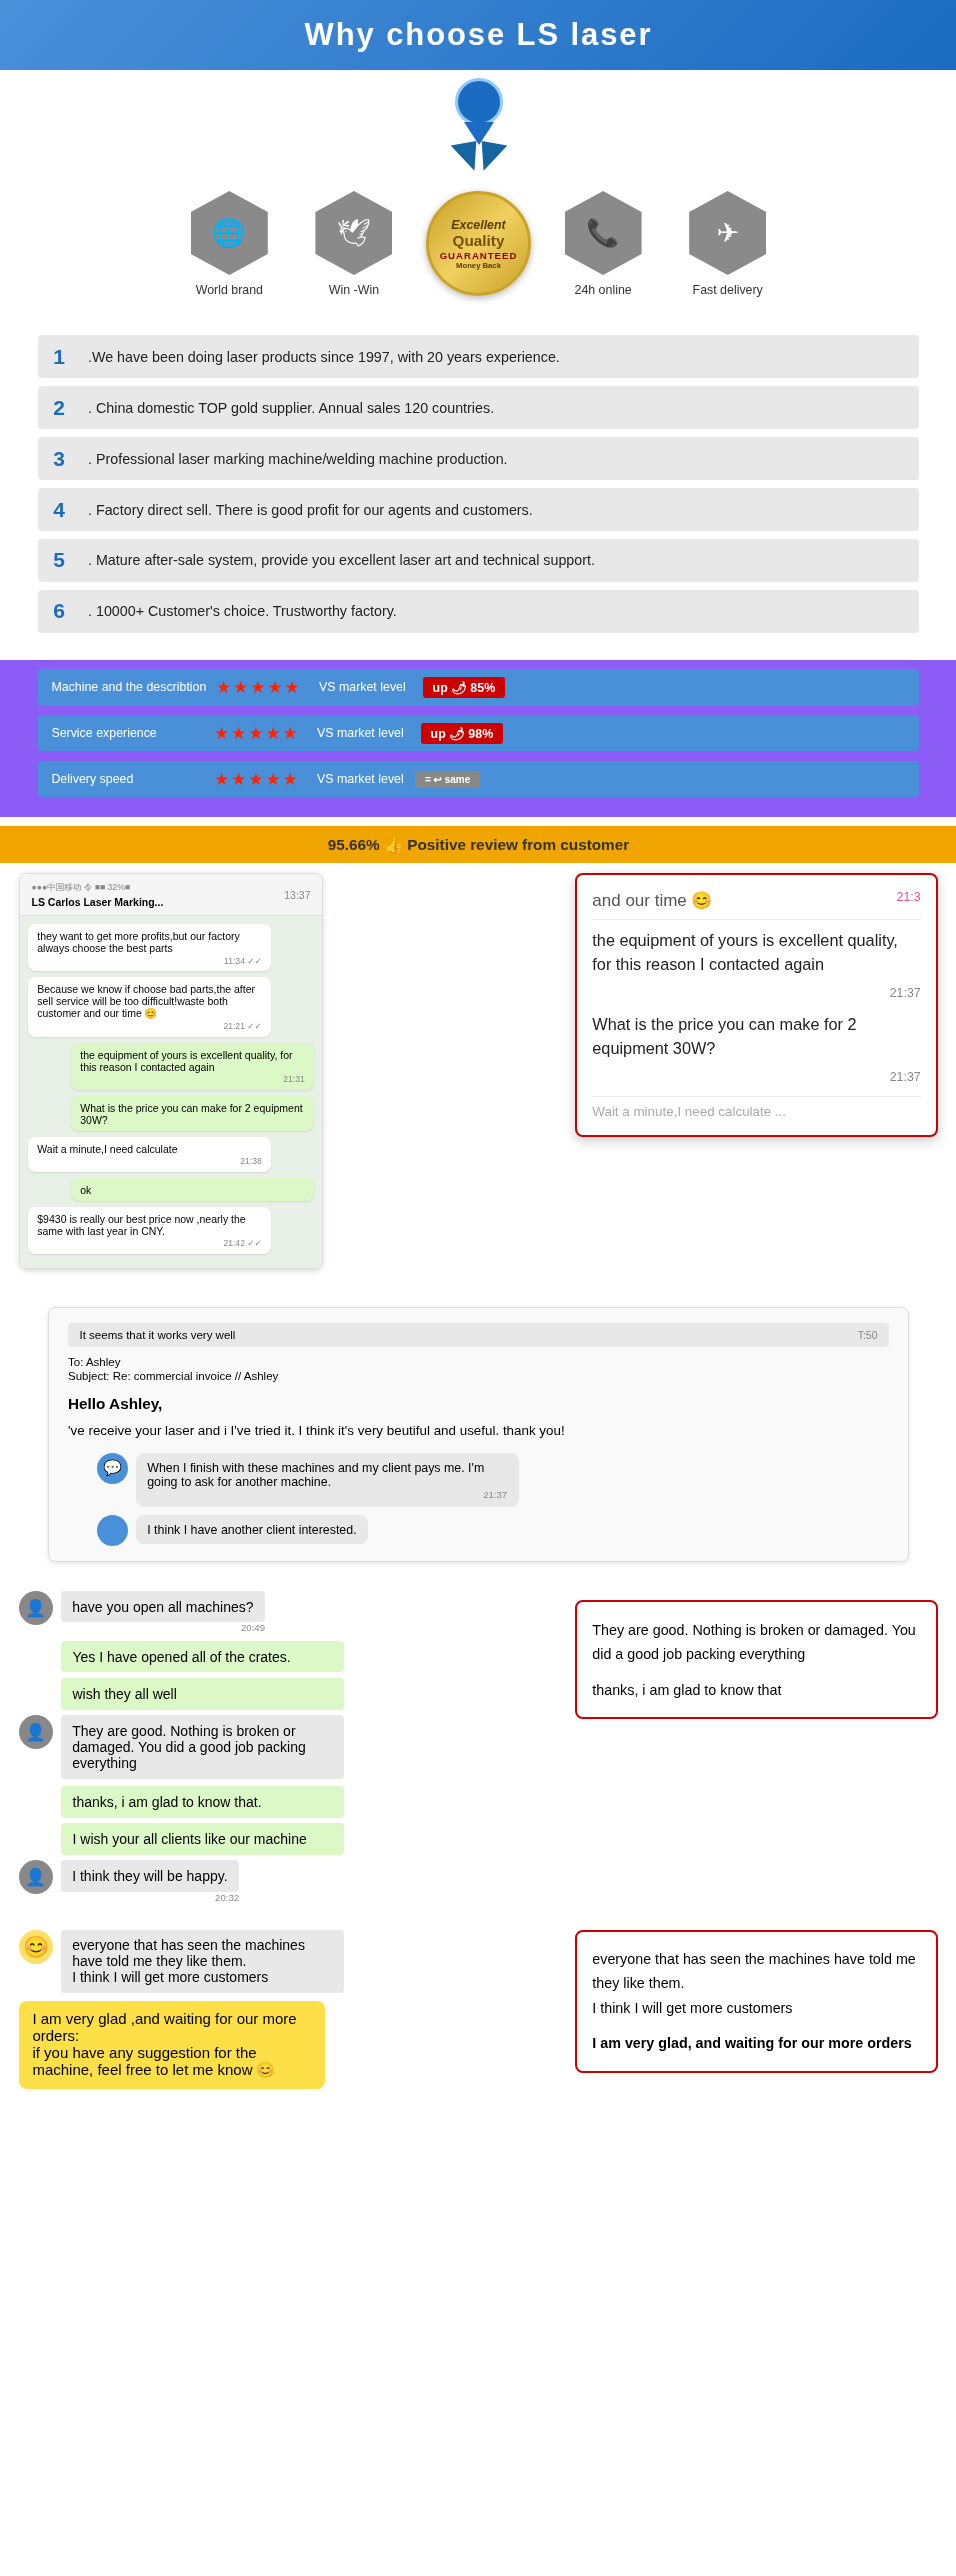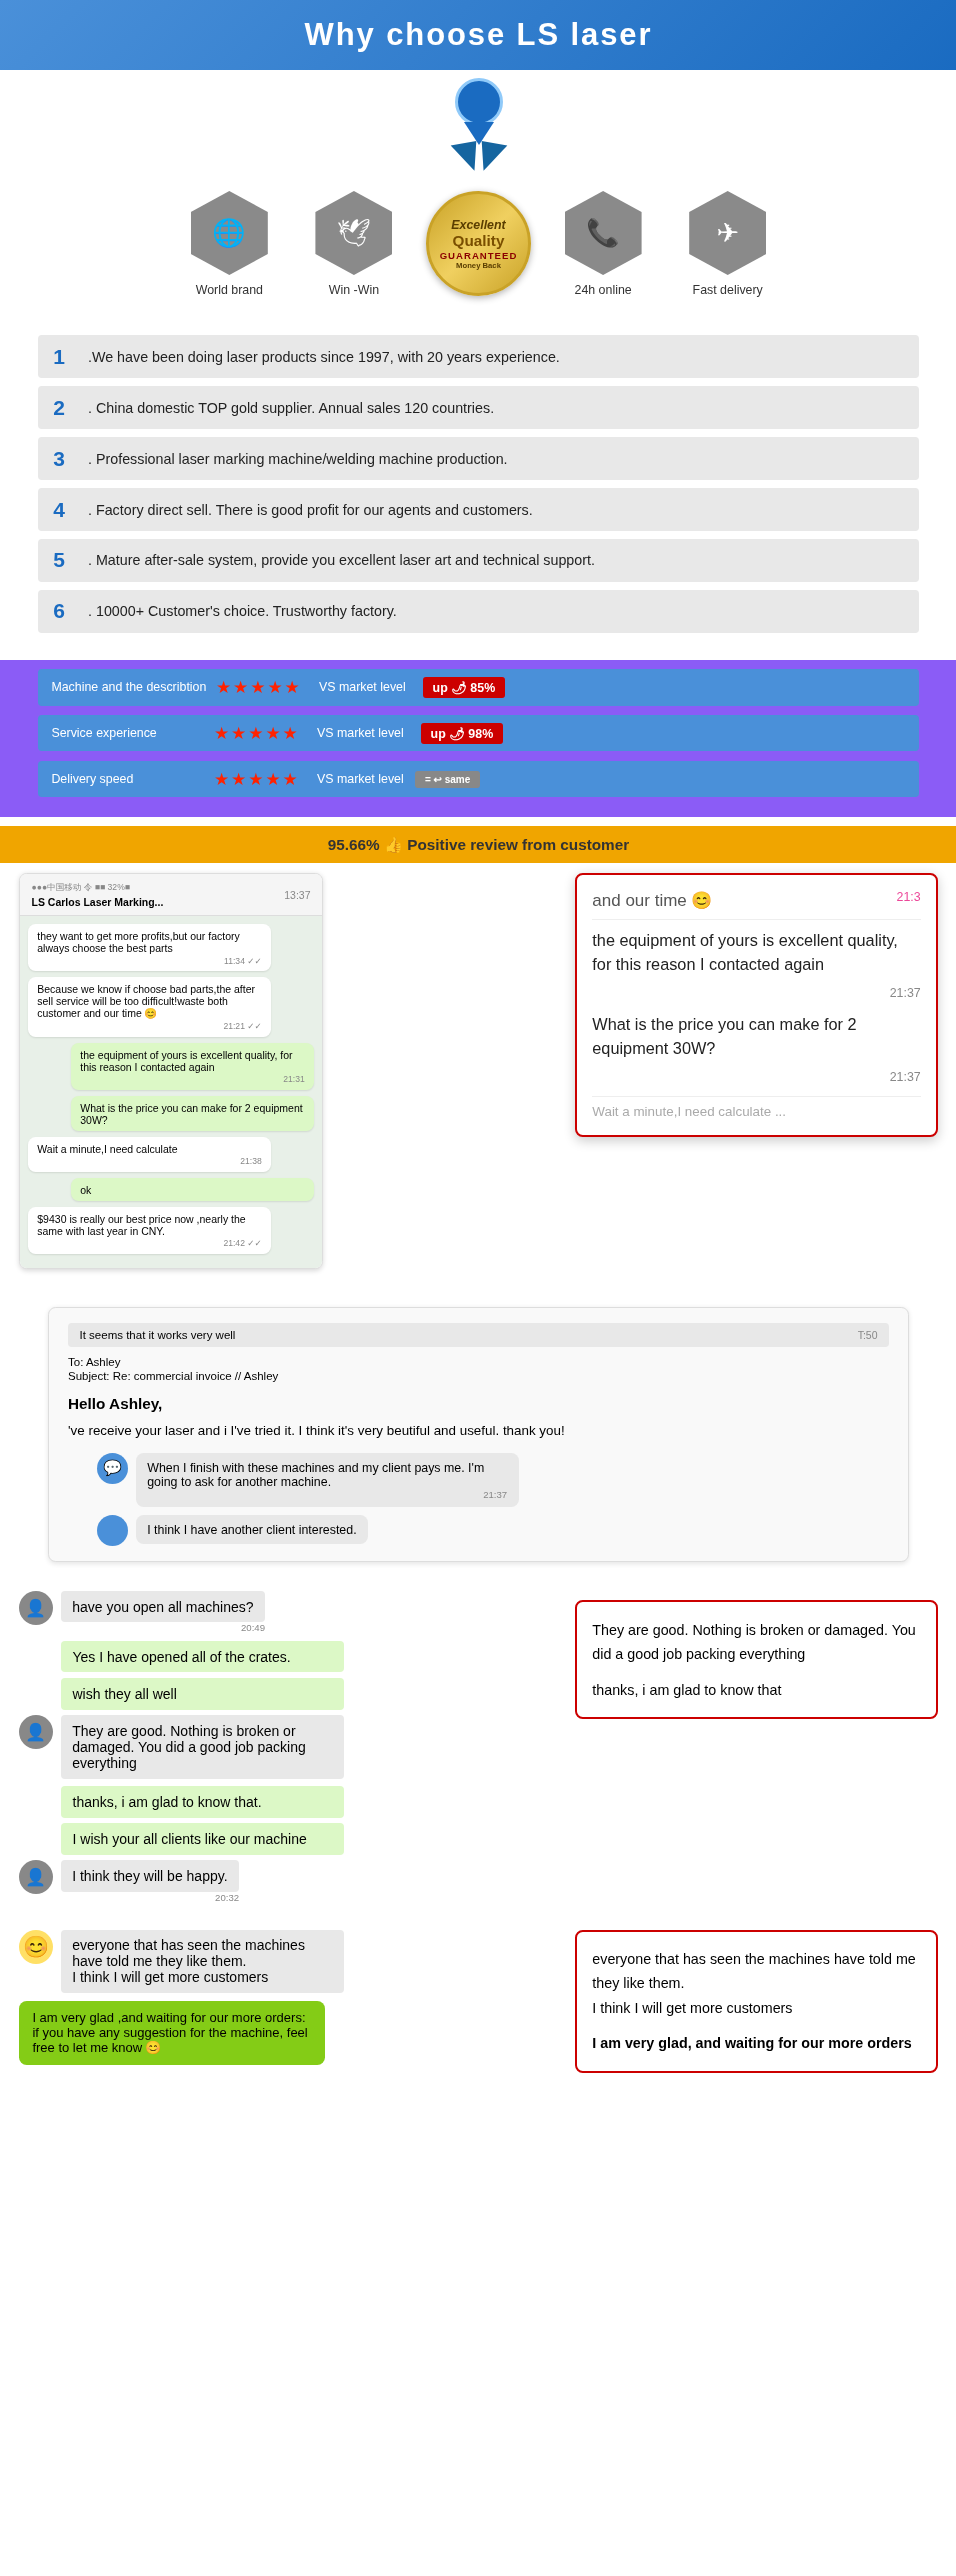--- a/index.html
+++ b/index.html
@@ -545,21 +545,21 @@
 </div>
 
 <div style="padding: 9.6px 19px; position:relative; min-height:210px;">
   <div style="width:325px;">
     <div style="display:flex;align-items:flex-start;gap:7.7px;margin-bottom:7.7px;">
       <div style="width:34px;height:34px;border-radius:50%;background:#ffe066;display:flex;align-items:center;justify-content:center;font-size:21px;flex-shrink:0;">😊</div>
       <div class="msg-bubble">
         everyone that has seen the  machines have told me they like them.<br>I think I will get more customers
       </div>
     </div>
-    <div style="margin-left:0;margin-bottom:7.7px;background:#84cc16;border-radius:7.7px;padding:9.6px 13.4px;font-size:13px;max-width:306px;">
+    <div style="margin-left:0;margin-bottom:7.7px;background:#fde047;border-radius:7.7px;padding:9.6px 13.4px;font-size:15px;max-width:306px;">
       I am very glad ,and waiting for our more orders:<br>if you have any suggestion for the machine, feel free to let me know 😊
     </div>
   </div>
 
   <div style="position:absolute;right:19px;top:9.6px;width:363px;border:2.9px solid #cc0000;border-radius:7.7px;background:white;padding:15.3px;font-size:14.3px;line-height:1.7;">
     <div>everyone that has seen the  machines have told me they like them.</div>
     <div>I think I will get more customers</div>
     <div style="margin-top:11.5px;font-weight:bold;">I am very glad,  and waiting for our more orders</div>
   </div>
 </div>

